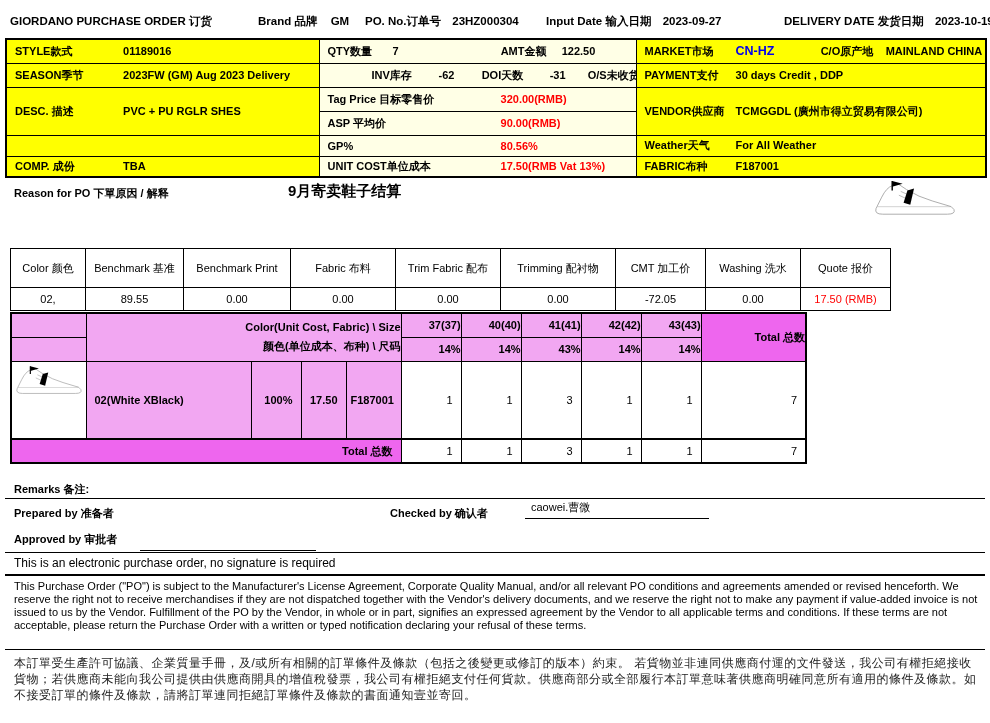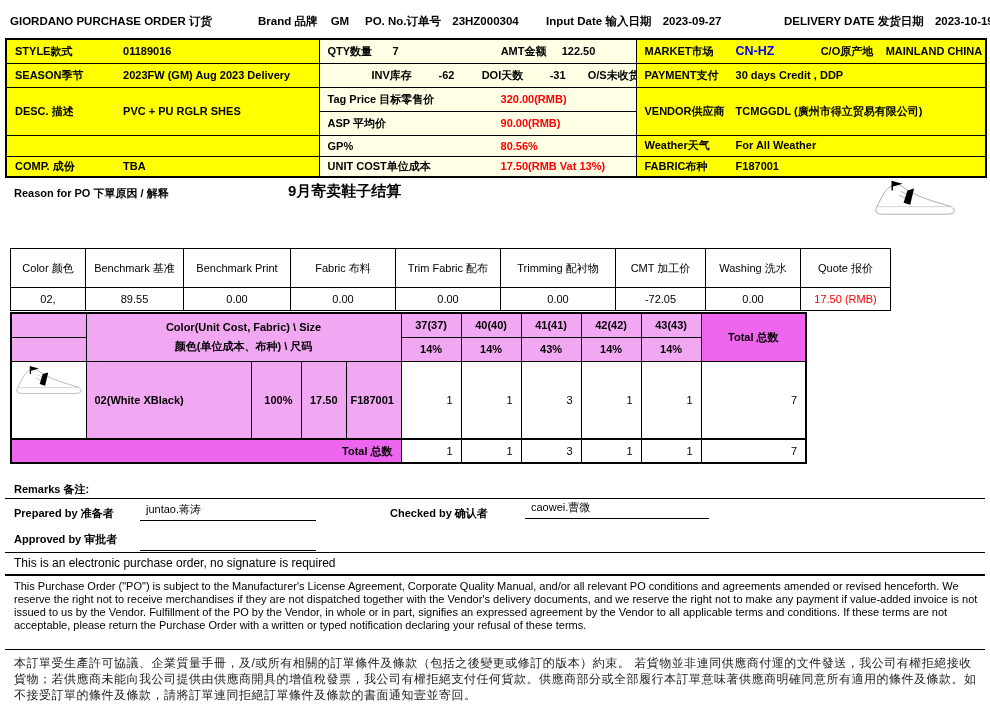--- a/index.html
+++ b/index.html
@@ -22,21 +22,21 @@
   table.bench{border-collapse:collapse;table-layout:fixed;}
   table.bench th,table.bench td{border:1px solid #000;font-size:11px;text-align:center;
                 vertical-align:middle;padding:0 2px;background:#fff;}
   table.bench th{font-weight:normal;height:38px;border-radius:17px;}
   table.bench td{height:22px;font-weight:normal;}
   
   table.sizes{border-collapse:collapse;table-layout:fixed;border:2px solid #000;}
   table.sizes td{border:1px solid #000;font-size:11px;vertical-align:middle;padding:0;}
   .pink{background:#f2a7f2;}
   .dkpink{background:#ee66ee;}
-  .ctr{text-align:center;}
+  .ctr{text-align:right;}
   .rgt{text-align:right;padding-right:8px !important;}
   .hline{position:absolute;left:5px;width:980px;border-top:1px solid #000;height:0;}
   .hline2{position:absolute;left:5px;width:980px;border-top:2px solid #000;height:0;}
   .sig{position:absolute;border-bottom:1px solid #000;font-size:11px;padding:2px 0 2px 6px;height:16px;}
   .para{position:absolute;font-size:11px;line-height:13px;width:964px;}
   .paracn{position:absolute;font-size:12px;line-height:16px;width:964px;color:#222;letter-spacing:0.5px;}
   .lbltxt{font-size:11px;font-weight:bold;white-space:nowrap;}
 </style>
 </head>
 <body>
@@ -271,21 +271,20 @@
       <td class="rgt">1</td>
       <td class="rgt">7</td>
     </tr>
   </tbody>
     </table>
 
   <div class="abs lbltxt" style="left:14px;top:482px;">Remarks 备注:</div>
   <div class="hline" style="top:498px;"></div>
 
   <div class="abs lbltxt" style="left:14px;top:506px;">Prepared by 准备者</div>
-  <div class="sig" style="left:140px;top:500px;width:170px;">juntao.蒋涛</div>
   <div class="abs lbltxt" style="left:390px;top:506px;">Checked by 确认者</div>
   <div class="sig" style="left:525px;top:498px;width:178px;">caowei.曹微</div>
   <div class="abs lbltxt" style="left:14px;top:532px;">Approved by 审批者</div>
   <div class="sig" style="left:140px;top:530px;width:170px;"></div>
 
   <div class="hline" style="top:552px;"></div>
   <div class="abs" style="left:14px;top:556px;font-size:12px;">This is an electronic purchase order, no signature is required</div>
   <div class="hline2" style="top:574px;"></div>
 
   <div class="para" style="left:14px;top:580px;">This Purchase Order ("PO") is subject to the Manufacturer's License Agreement, Corporate Quality Manual, and/or all relevant PO conditions and agreements amended or revised henceforth. We reserve the right not to receive merchandises if they are not dispatched together with the Vendor's delivery documents, and we reserve the right not to make any payment if value-added invoice is not issued to us by the Vendor. Fulfillment of the PO by the Vendor, in whole or in part, signifies an expressed agreement by the Vendor to all applicable terms and conditions. If these terms are not acceptable, please return the Purchase Order with a written or typed notification declaring your refusal of these terms.</div>

